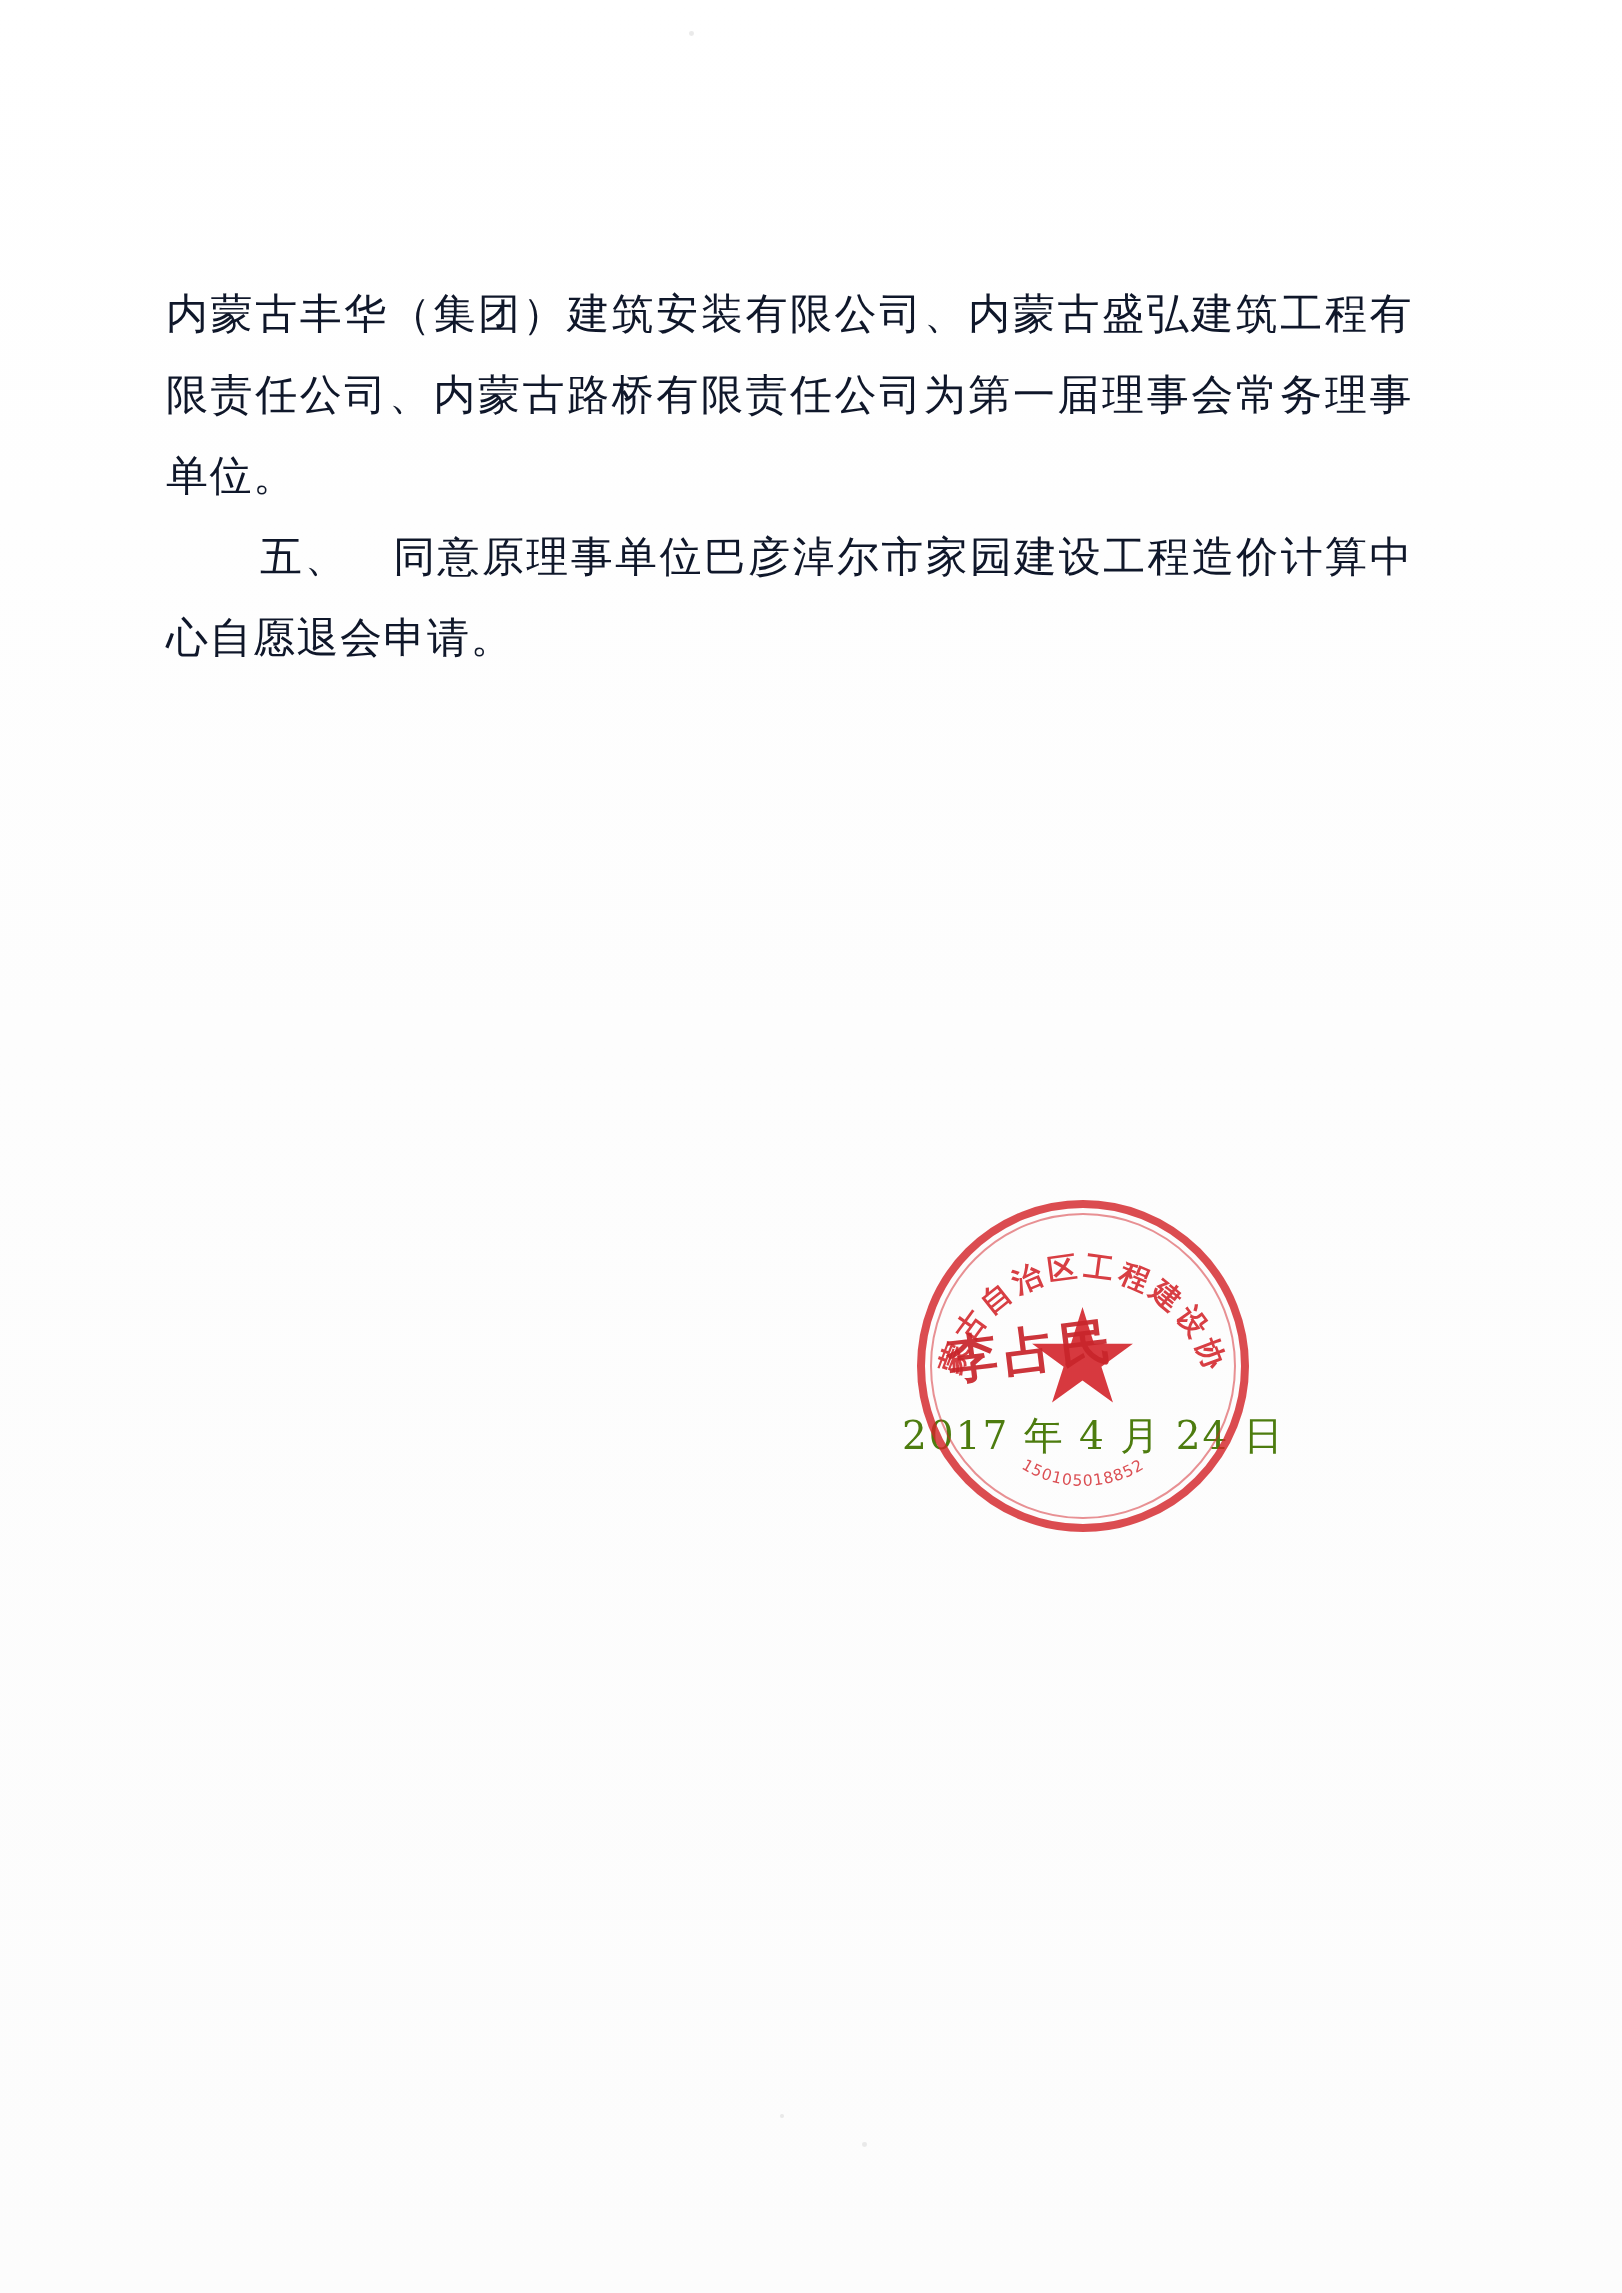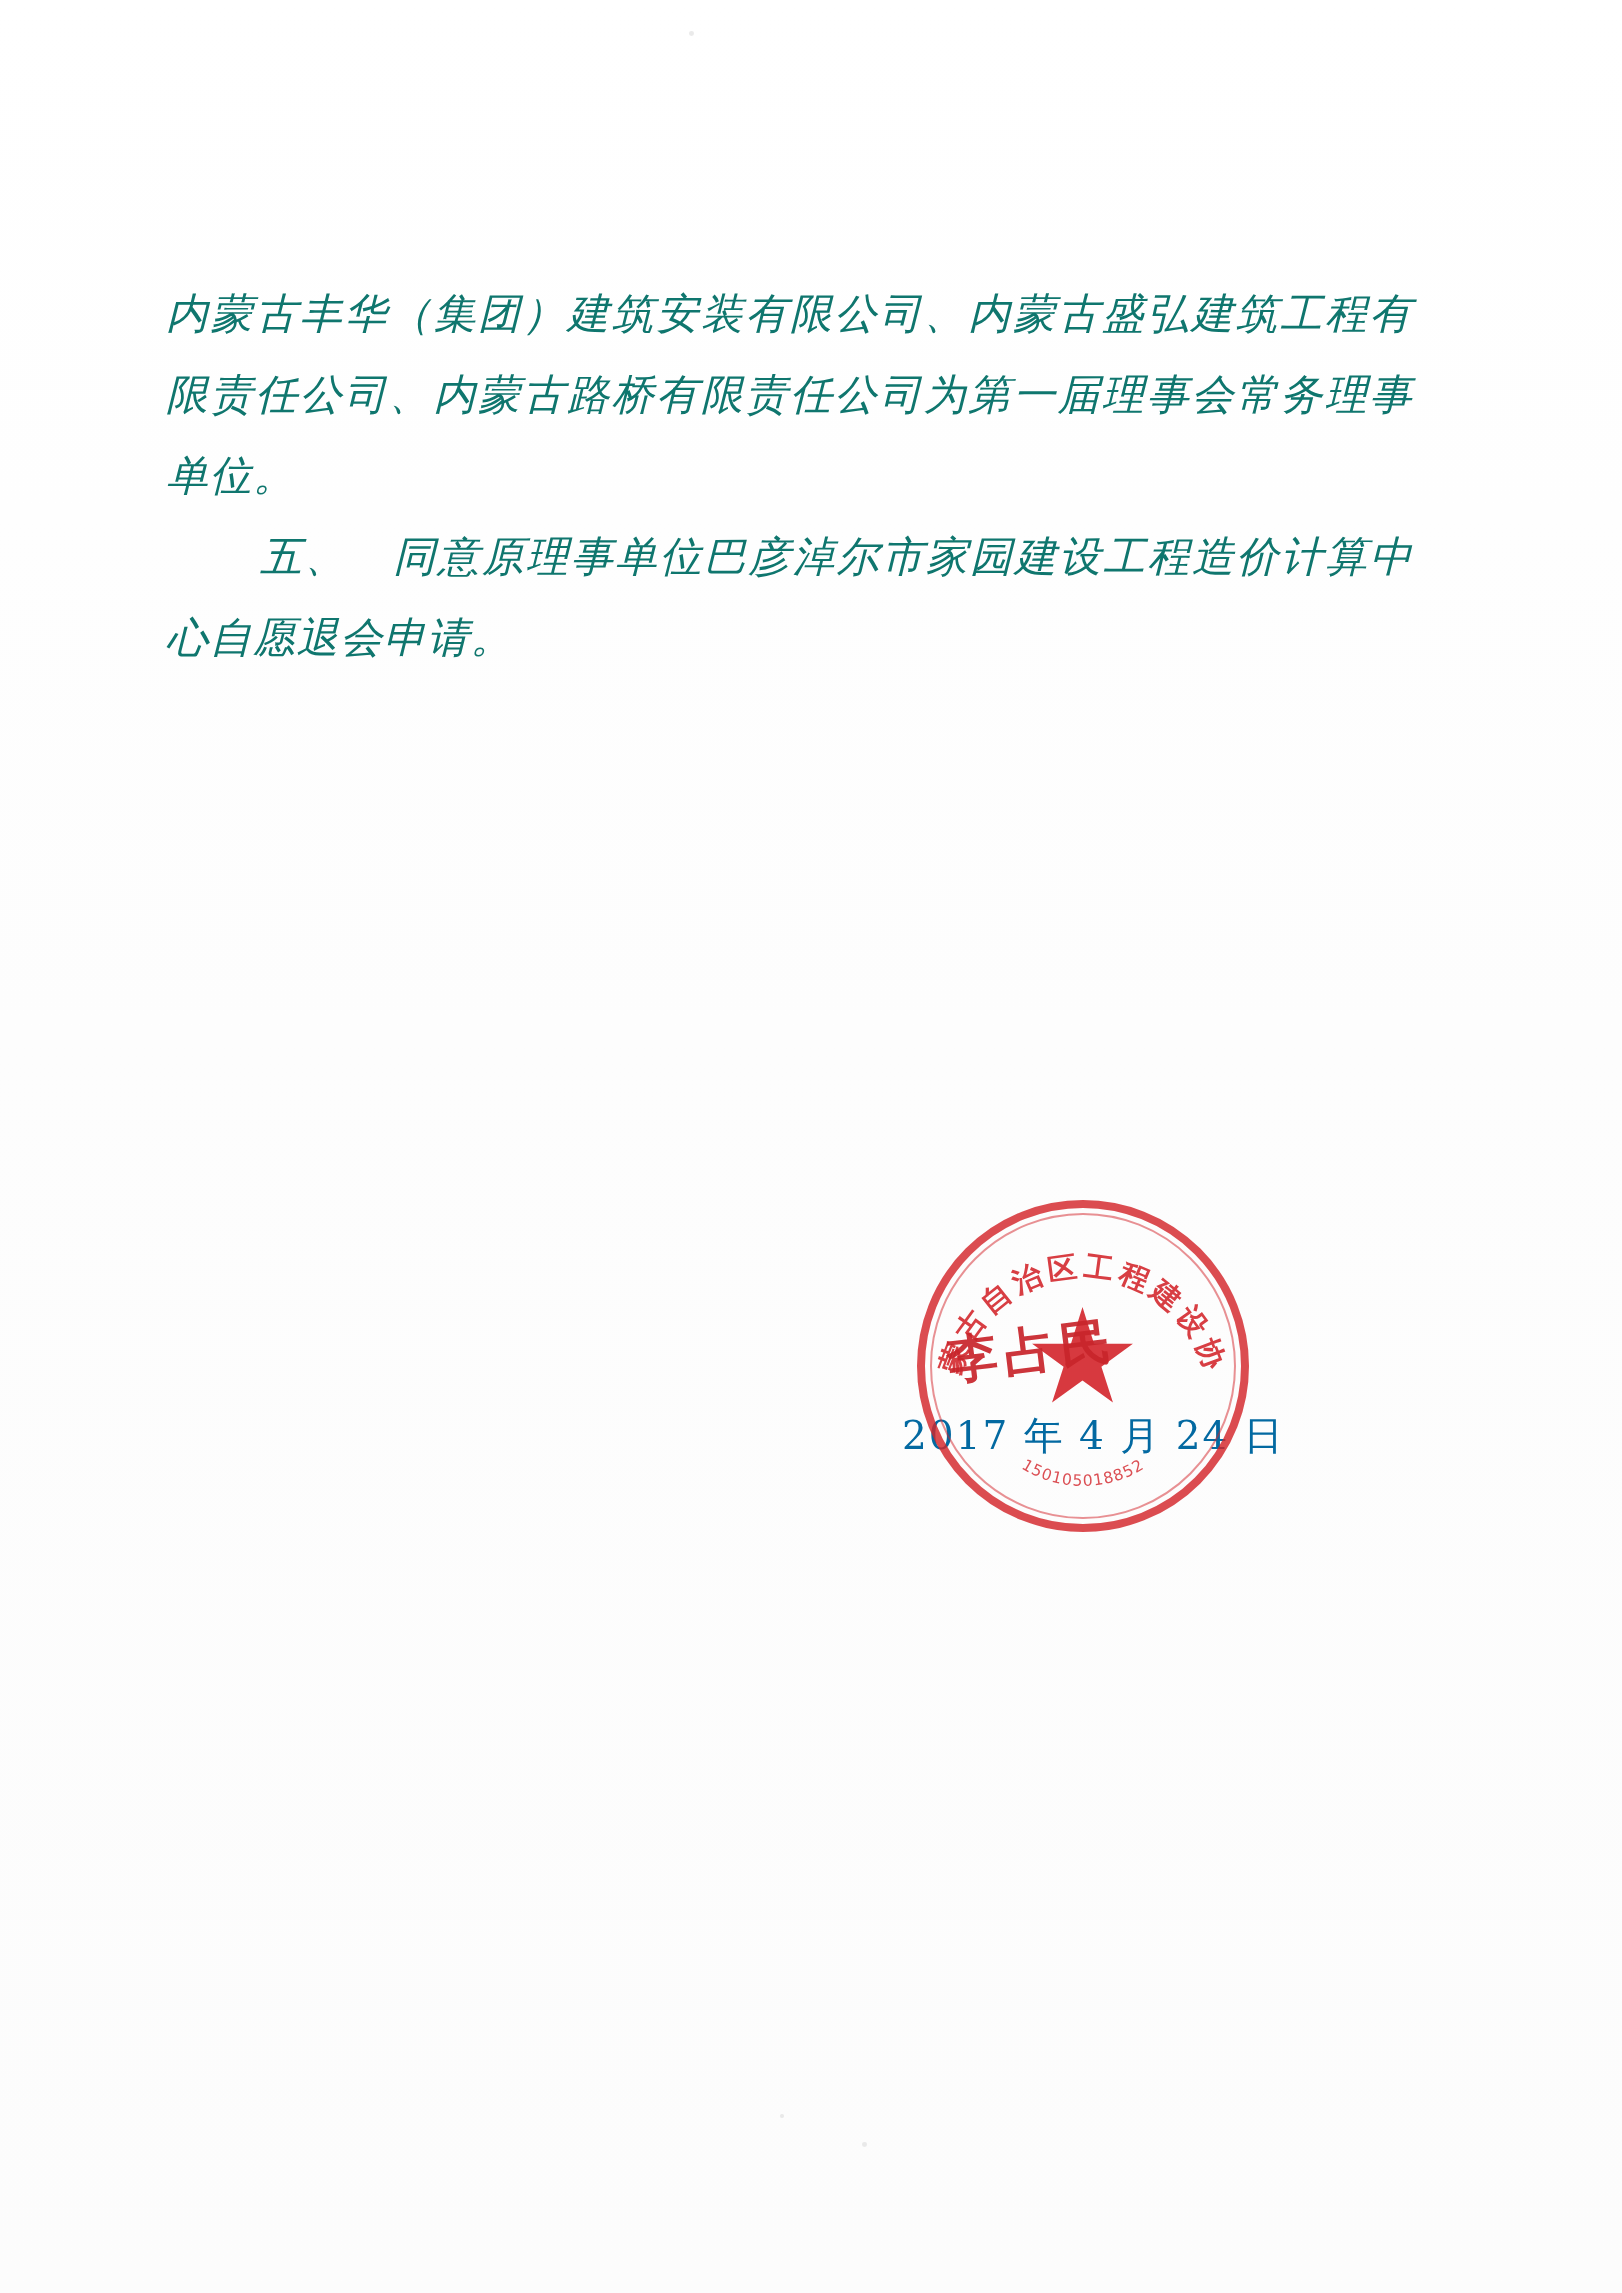--- a/index.html
+++ b/index.html
@@ -27,38 +27,37 @@
   .doc-body {
     position: absolute;
     left: 166px;
     top: 273px;
     width: 1258px;
   }
   .para {
     font-family: "DejaVu Serif", serif;
     font-size: 42px;
     line-height: 81px;
-    color: #0f766e;
+    color: #0f172a;
     letter-spacing: 1.5px;
     text-align: justify;
     text-justify: inter-character;
     margin: 0 11px 0 0;
-    font-style: italic;
   }
   .para.indent {
     text-indent: 94px;
   }
   .sign-date {
     position: absolute;
     left: 902px;
     top: 1409px;
     font-family: "DejaVu Serif", serif;
     font-size: 39px;
     letter-spacing: 2px;
-    color: #0369a1;
+    color: #4d7c0f;
     white-space: nowrap;
   }
   
   .seal {
     position: absolute;
     left: 917px;
     top: 1200px;
     width: 332px;
     height: 332px;
     pointer-events: none;

